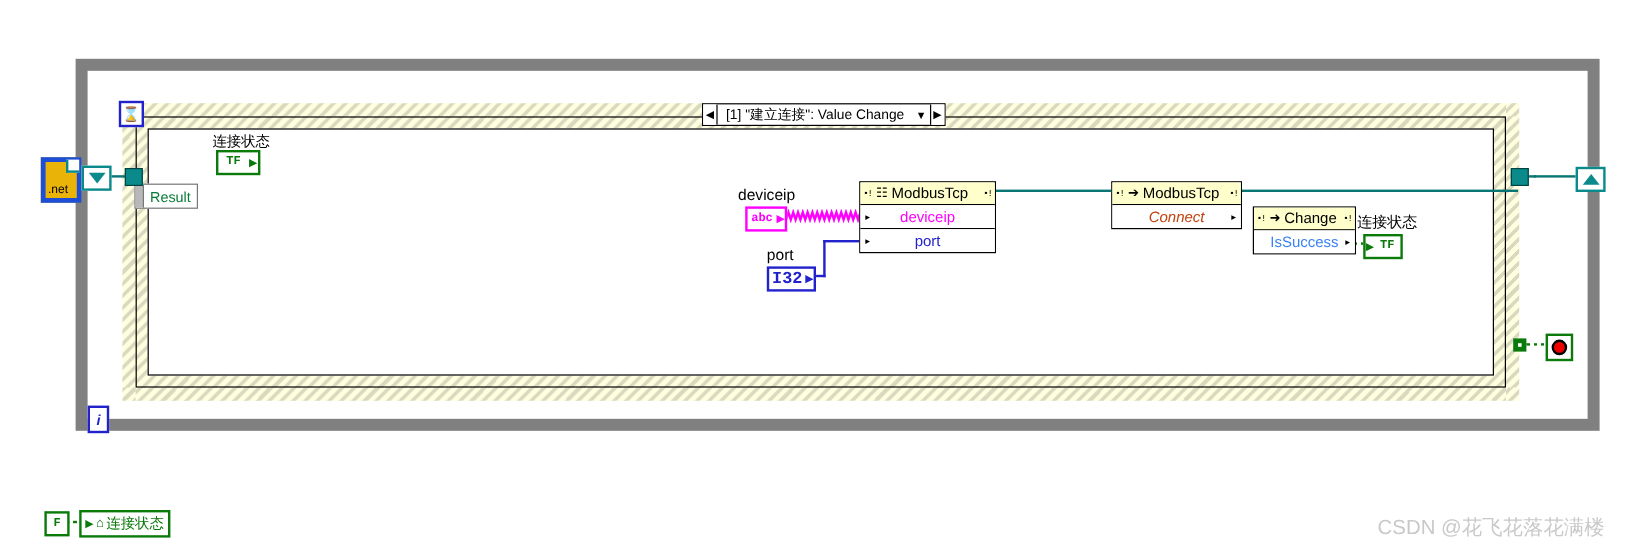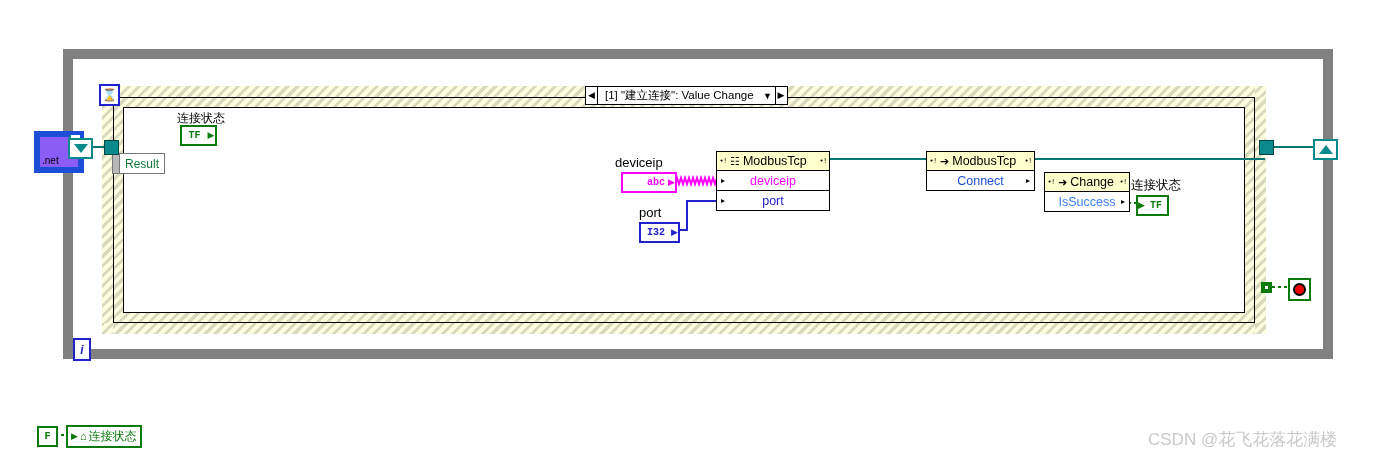--- a/index.html
+++ b/index.html
@@ -36,22 +36,22 @@
   #evt-timeout{left:99px;top:84px;width:17px;height:18px;border:2px solid #2222cc;
      background:#fff;display:flex;align-items:center;justify-content:center;
      font-size:12px;color:#000;line-height:1;z-index:7;}
 
   
   #iter-term{left:73px;top:338px;width:14px;height:19px;border:2px solid #2222cc;
      background:#fff;color:#2222cc;font-size:12px;font-weight:bold;z-index:7;
      display:flex;align-items:center;justify-content:center;font-style:italic;}
 
   
-  #net-ref{left:34px;top:131px;width:26px;height:30px;background:#8b5cf6;border:6px solid #1d4ed8;
-     color:#000;font-size:10px;z-index:5;padding-left:12px;}
+  #net-ref{left:34px;top:131px;width:26px;height:30px;background:#eab308;border:4px solid #1d4ed8;
+     color:#000;font-size:10px;z-index:5;}
   #net-ref .corner{position:absolute;right:-2px;top:-2px;width:9px;height:9px;
      background:#fff;border-left:2px solid #0a8a8a;border-bottom:2px solid #0a8a8a;
      transform:none;}
   #net-ref .txt{position:absolute;left:2px;bottom:1px;font-size:10px;}
 
   
   #dyn-evt-term{left:68px;top:138px;width:21px;height:17px;border:2px solid #0a8a8a;
      background:#fff;display:flex;align-items:center;justify-content:center;z-index:6;}
   #dyn-evt-term .tri{width:0;height:0;border-left:7px solid transparent;
      border-right:7px solid transparent;border-top:9px solid #0a8a8a;}
@@ -87,50 +87,50 @@
   #label-jianli{left:177px;top:110px;font-size:12px;color:#000;white-space:nowrap;}
   #bool-tf{left:180px;top:125px;width:33px;height:17px;border:2px solid #0a7a0a;
      background:#fff;display:flex;align-items:center;z-index:6;}
   #bool-tf .t{flex:1;text-align:center;font-size:10px;font-weight:bold;color:#0a7a0a;
      letter-spacing:0px;font-family:"Liberation Mono","DejaVu Sans Mono",monospace;}
   #bool-tf .a{width:8px;color:#0a7a0a;font-size:9px;line-height:1;text-align:center;}
 
   
   #label-deviceip{left:615px;top:155px;font-size:13px;color:#000;}
   #const-deviceip{left:621px;top:172px;width:31px;height:17px;border:2px solid #ff00ff;
-     background:#fff;display:flex;align-items:center;z-index:6;padding-left:21px;}
+     background:#fff;display:flex;align-items:center;z-index:6;}
   #const-deviceip .t{flex:1;text-align:center;font-size:10px;font-weight:bold;color:#ff00ff;
      font-family:"Liberation Mono","DejaVu Sans Mono",monospace;}
   #const-deviceip .a{width:7px;color:#ff00ff;font-size:9px;line-height:1;text-align:center;}
 
   
   #label-port{left:639px;top:205px;font-size:13px;color:#000;}
   #const-port{left:639px;top:222px;width:37px;height:17px;border:2px solid #2222cc;
      background:#fff;display:flex;align-items:center;z-index:6;}
-  #const-port .t{flex:1;text-align:center;font-size:10px;font-weight:bold;color:#2222cc;
+  #const-port .t{flex:1;text-align:center;font-size:14px;font-weight:bold;color:#2222cc;
      font-family:"Liberation Mono","DejaVu Sans Mono",monospace;}
   #const-port .a{width:7px;color:#2222cc;font-size:9px;line-height:1;text-align:center;}
 
   
   .dnode{border:1px solid #000;background:#fff;z-index:6;}
   .dnode .hdr{background:#ffffcc;border-bottom:1px solid #000;height:18px;
      display:flex;align-items:center;padding:0 2px;gap:3px;}
   .dnode .hdr .gl{font-size:7px;line-height:7px;color:#000;width:8px;text-align:center;
      font-family:"DejaVu Sans",sans-serif;}
   .dnode .hdr .ic{font-size:11px;line-height:11px;color:#000;}
   .dnode .hdr .nm{flex:1;font-size:12.5px;color:#000;text-align:left;white-space:nowrap;}
   .dnode .row{height:19px;display:flex;align-items:center;position:relative;
      border-bottom:1px solid #000;background:#fff;}
   .dnode .row:last-child{border-bottom:none;}
   .dnode .row .in{width:12px;font-size:8px;color:#000;text-align:center;line-height:1;}
   .dnode .row .txt{flex:1;text-align:center;font-size:12.5px;white-space:nowrap;}
   .dnode .row .out{width:12px;font-size:8px;color:#000;text-align:center;line-height:1;}
   .pink{color:#ff00ff;}
   .blue{color:#2222cc;}
-  .cyan{color:#1d4ed8;}
+  .cyan{color:#c2410c;font-style:italic;}
 
   #node-modbus-ctor{left:716px;top:151px;width:112px;}
   #node-modbus-connect{left:926px;top:151px;width:107px;}
   #node-result{left:1044px;top:172px;width:84px;}
 
   
   #label-status{left:1131px;top:177px;font-size:12.5px;color:#000;white-space:nowrap;}
   #ind-status{left:1136px;top:195px;width:29px;height:17px;border:2px solid #0a7a0a;
      background:#fff;display:flex;align-items:center;z-index:6;}
   #ind-status .a{width:7px;color:#0a7a0a;font-size:9px;line-height:1;text-align:center;}

